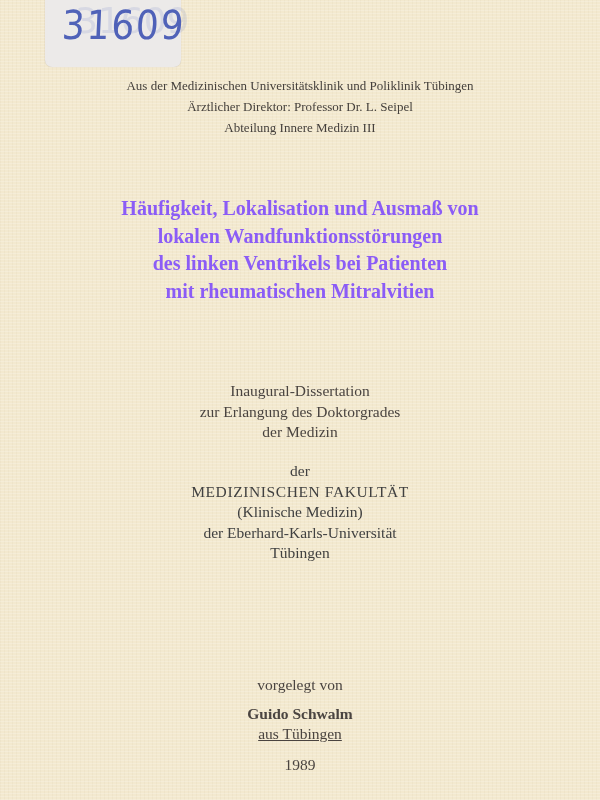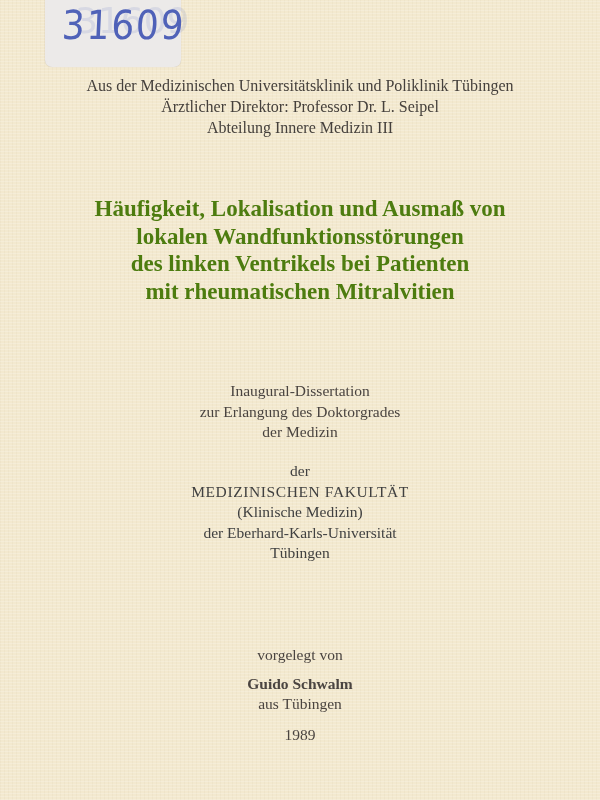--- a/index.html
+++ b/index.html
@@ -53,61 +53,62 @@
       left: 0;
       width: 600px;
       text-align: center;
     }
     .line {
       display: block;
       white-space: nowrap;
     }
     .institution {
       top: 75px;
-      font-size: 16px;
+      font-size: 13px;
       line-height: 21px;
       color: #45403c;
     }
     .title {
       top: 195px;
-      font-size: 23px;
+      font-size: 20px;
       line-height: 27.5px;
       font-weight: bold;
-      color: #4d7c0f;
+      color: #8b5cf6;
     }
     .dissertation {
       top: 381px;
       font-size: 15.5px;
       line-height: 20.5px;
       color: #4a4440;
     }
     .faculty {
       top: 461px;
       font-size: 15.5px;
       line-height: 20.5px;
       color: #404040;
     }
     .faculty .caps {
       letter-spacing: 0.6px;
     }
     .author-block {
-      top: 645px;
+      top: 675px;
       font-size: 15.5px;
       color: #4a4440;
     }
     .author-block .presented {
       line-height: 20px;
     }
     .author-block .author-name {
       margin-top: 9px;
       font-weight: bold;
       line-height: 20px;
     }
     .author-block .origin {
       line-height: 20px;
+      text-decoration: underline;
     }
     .author-block .year {
       margin-top: 11px;
       line-height: 20px;
     }
   </style>
 </head>
 <body>
 
 <div class="label-sticker">

